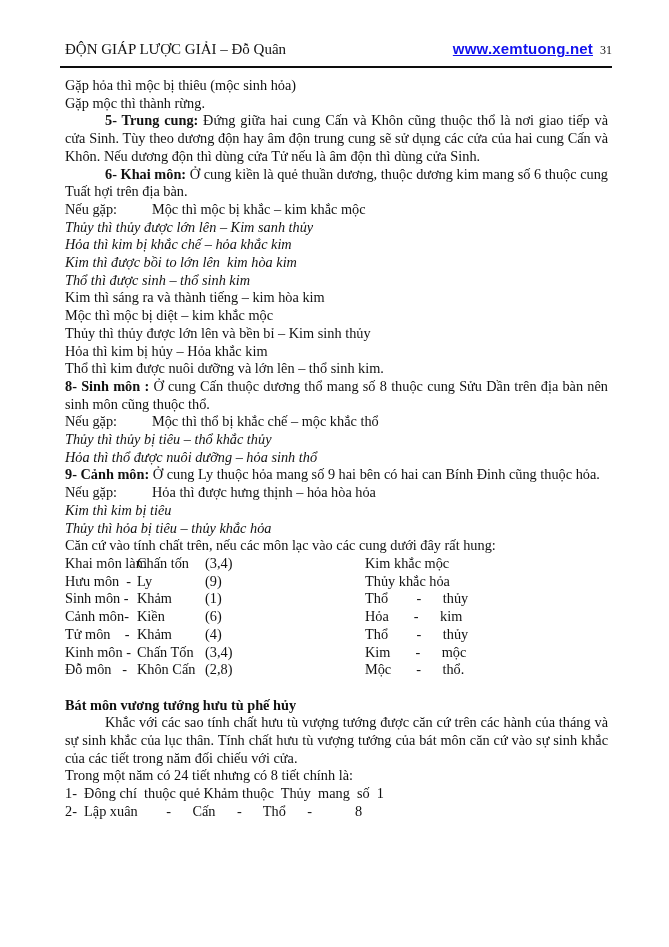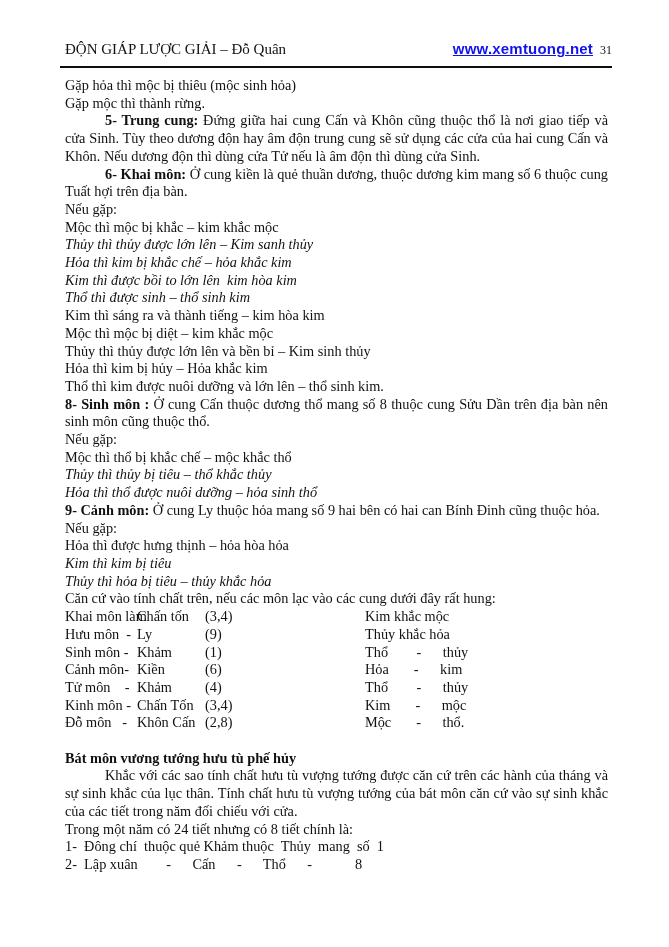--- a/index.html
+++ b/index.html
@@ -21,21 +21,21 @@
   .rule{position:absolute;left:60px;right:57px;top:66px;border-top:2px solid #0d0d0d;}
   .content{position:absolute;left:65px;top:77px;width:543px;}
   .content div{margin:0;}
   .jpara{text-align:justify;}
   .indent{text-indent:40px;}
   .ml103{margin-left:103px;}
   .ml87{margin-left:87px;font-style:italic;}
   .ml35{margin-left:35px;}
   .ml17{margin-left:17px;}
   b{font-weight:bold;}
-  .ngrow{display:flex;flex-direction:column;}
+  .ngrow{display:flex;}
   .ng-label{width:87px;flex:none;}
   .trow{display:grid;grid-template-columns:72px 68px 160px auto;margin-left:35px;}
   .pre{white-space:pre;}
   .spacer{height:17.7px;}
   .section-heading{font-weight:bold;}
 </style>
 </head>
 <body>
 
 <div class="page">

